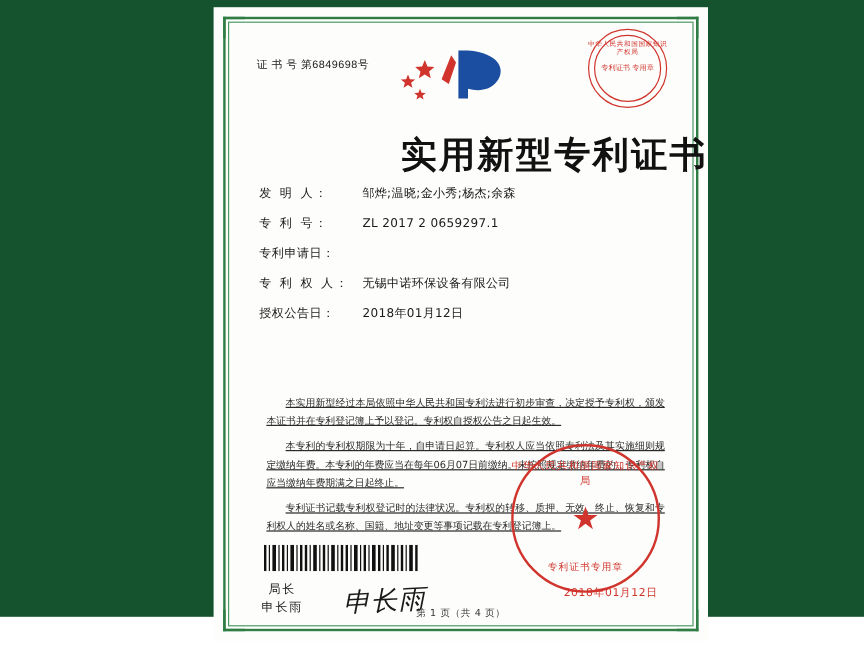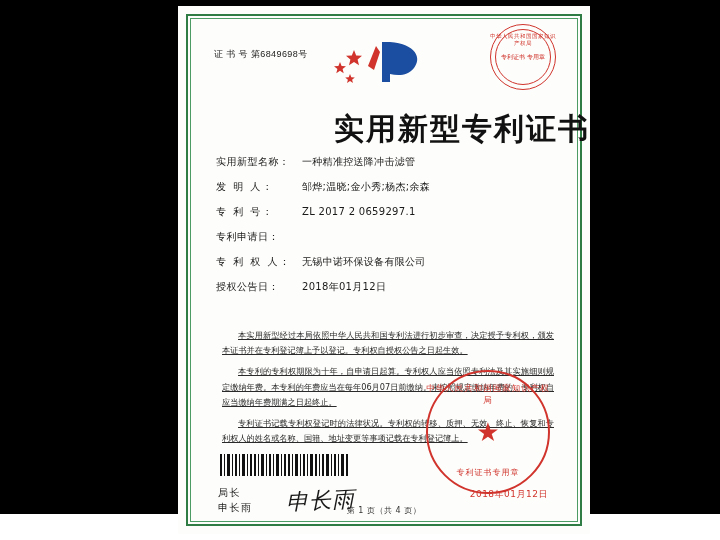--- a/index.html
+++ b/index.html
@@ -10,21 +10,21 @@
   body {
     width: 720px;
     height: 540px;
     font-family: "Liberation Sans", sans-serif;
     overflow: hidden;
   }
   .page {
     position: relative;
     width: 720px;
     height: 514px;
-    background: #000000;
+    background: #14532d;
   }
   .cert {
     position: absolute;
     left: 178px;
     top: 6px;
     width: 412px;
     height: 528px;
     background: #fdfdfb;
     box-sizing: border-box;
   }
@@ -189,21 +189,22 @@
   }
 
   .sign-block {
     position: absolute;
     left: 40px;
     top: 480px;
     font-size: 10px;
     color: #1a1a1a;
     line-height: 1.45;
     letter-spacing: 1.5px;
-    font-family: Liberation Sans, sans-serif;
+    font-family: Liberation Mono, monospace;
+    text-align: center;
   }
 
   .signature {
     position: absolute;
     left: 108px;
     top: 480px;
     font-size: 22px;
     color: #1a1a1a;
     font-family: "DejaVu Serif", serif;
     font-style: italic;
@@ -305,24 +306,20 @@
       <div class="ring"></div>
       <div class="ring2"></div>
       <div class="seal-arc">中华人民共和国国家知识产权局</div>
       <div class="seal-text">专利证书
 专用章</div>
     </div>
 
     <div class="title">实用新型专利证书</div>
 
     <div class="fields">
-      <div class="field-row">
-        <div class="field-label wide">实用新型名称：</div>
-        <div class="field-value">一种精准控送降冲击滤管</div>
-      </div>
       <div class="field-row">
         <div class="field-label">发 明 人：</div>
         <div class="field-value">邹烨;温晓;金小秀;杨杰;余森</div>
       </div>
       <div class="field-row">
         <div class="field-label">专 利 号：</div>
         <div class="field-value">ZL 2017 2 0659297.1</div>
       </div>
       <div class="field-row">
         <div class="field-label wide">专利申请日：</div>

